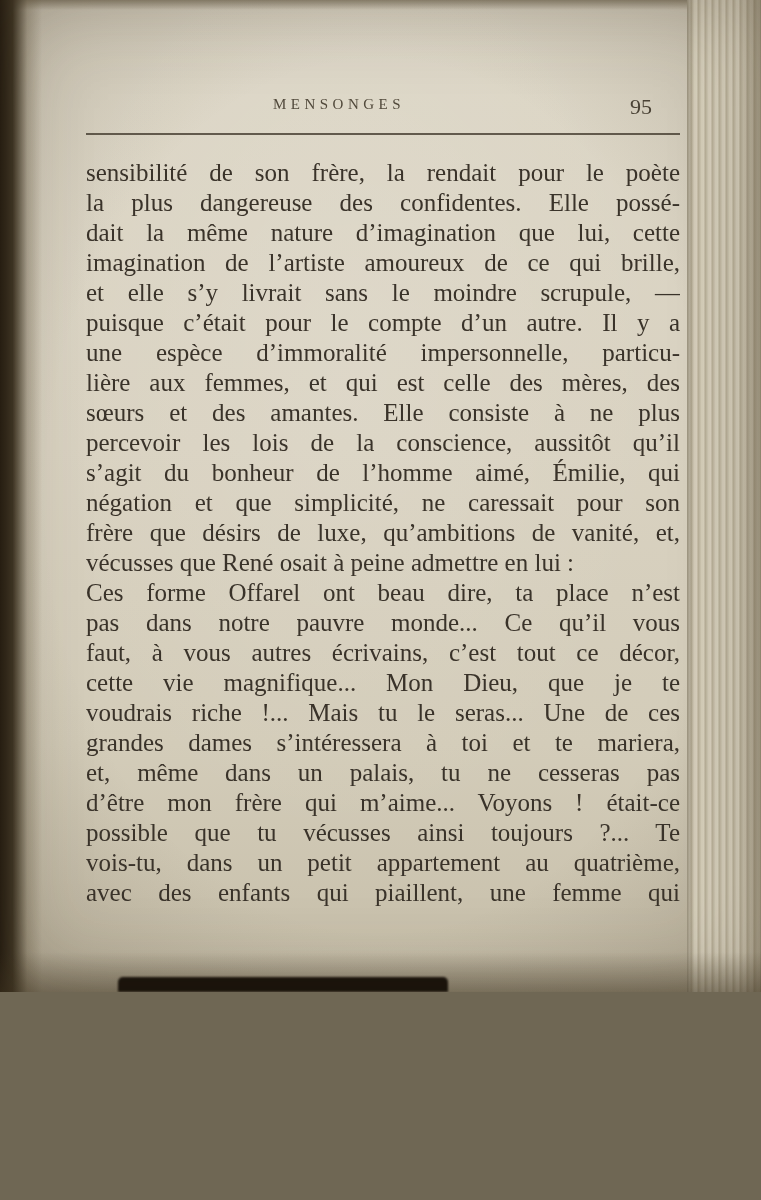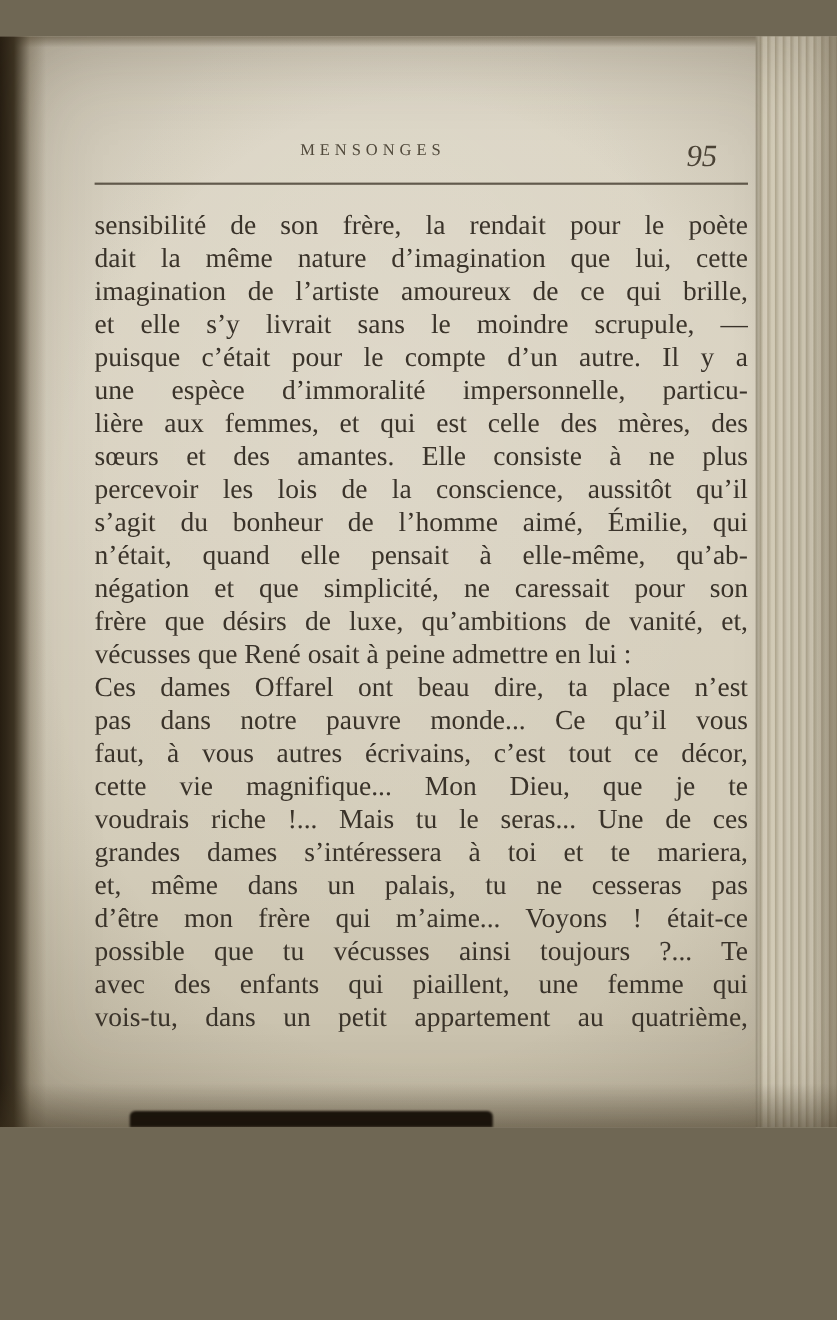--- a/index.html
+++ b/index.html
@@ -5,21 +5,20 @@
   html,body{margin:0;padding:0;background:#6f6754;}
   .photo{
     position:relative;
     width:761px;height:992px;
     overflow:hidden;
     background:
       radial-gradient(ellipse at 46% 38%, rgba(255,255,255,0.10) 0%, rgba(0,0,0,0) 55%),
       radial-gradient(ellipse at 50% 50%, rgba(0,0,0,0) 62%, rgba(60,48,28,0.18) 100%),
       linear-gradient(180deg,#ddd7c7 0%,#d9d2c1 45%,#d3ccb9 75%,#c6bea9 100%);
     font-family:"Liberation Serif","DejaVu Serif",serif;
-    margin-top:33px;
   }
   .photo::after{ 
     content:"";position:absolute;inset:0;pointer-events:none;
     box-shadow:inset 0 0 90px rgba(55,44,25,0.30);
   }
   .top-edge{
     position:absolute;left:0;top:0;width:100%;height:10px;
     background:linear-gradient(180deg,rgba(90,78,55,0.55),rgba(90,78,55,0));
   }
   .spine-shadow{
@@ -47,21 +46,21 @@
   .header{
     position:absolute;top:96px;left:0;width:100%;height:26px;
   }
   .running-title{
     position:absolute;left:0;width:100%;text-align:center;
     font-size:15px;letter-spacing:4.5px;color:#51493b;
     transform:translateX(-44px);
   }
   .page-number{
     position:absolute;right:28px;top:-2px;
-    font-size:28px;font-style:italic;color:#4a4235;
+    font-size:22px;color:#4a4235;
   }
   .rule{
     position:absolute;top:133px;left:0;width:100%;height:2px;
     background:#4c4437;opacity:0.85;
   }
   .body-text{
     position:absolute;top:158px;left:0;width:100%;
     color:#3a332a;
   }
   .line{
@@ -86,43 +85,43 @@
   <div class="page-edges"></div>
 
   <div class="page">
     <div class="header">
       <span class="running-title">MENSONGES</span>
       <span class="page-number">95</span>
     </div>
     <div class="rule"></div>
     <div class="body-text">
         <div class="line">sensibilité de son frère, la rendait pour le poète</div>
+        <div class="line">la plus dangereuse des confidentes. Elle possé-</div>
         <div class="line">dait la même nature d’imagination que lui, cette</div>
         <div class="line">imagination de l’artiste amoureux de ce qui brille,</div>
         <div class="line">et elle s’y livrait sans le moindre scrupule, —</div>
         <div class="line">puisque c’était pour le compte d’un autre. Il y a</div>
         <div class="line">une espèce d’immoralité impersonnelle, particu-</div>
         <div class="line">lière aux femmes, et qui est celle des mères, des</div>
         <div class="line">sœurs et des amantes. Elle consiste à ne plus</div>
         <div class="line">percevoir les lois de la conscience, aussitôt qu’il</div>
         <div class="line">s’agit du bonheur de l’homme aimé, Émilie, qui</div>
-        <div class="line">n’était, quand elle pensait à elle-même, qu’ab-</div>
         <div class="line">négation et que simplicité, ne caressait pour son</div>
         <div class="line">frère que désirs de luxe, qu’ambitions de vanité, et,</div>
         <div class="line last">vécusses que René osait à peine admettre en lui :</div>
-        <div class="line">Ces dames Offarel ont beau dire, ta place n’est</div>
+        <div class="line">Ces forme Offarel ont beau dire, ta place n’est</div>
         <div class="line">pas dans notre pauvre monde... Ce qu’il vous</div>
         <div class="line">faut, à vous autres écrivains, c’est tout ce décor,</div>
         <div class="line">cette vie magnifique... Mon Dieu, que je te</div>
         <div class="line">voudrais riche !... Mais tu le seras... Une de ces</div>
         <div class="line">grandes dames s’intéressera à toi et te mariera,</div>
         <div class="line">et, même dans un palais, tu ne cesseras pas</div>
         <div class="line">d’être mon frère qui m’aime... Voyons ! était-ce</div>
         <div class="line">possible que tu vécusses ainsi toujours ?... Te</div>
+        <div class="line">vois-tu, dans un petit appartement au quatrième,</div>
         <div class="line">avec des enfants qui piaillent, une femme qui</div>
-        <div class="line">vois-tu, dans un petit appartement au quatrième,</div>
       </div>
     <div class="watermark" style="color: rgb(43, 88, 221);">Librairie du Bassin</div>
   </div>
 
   <div class="bottom-fade"></div>
   <div class="bottom-shadow"></div>
 </div>
 
 </body></html>

